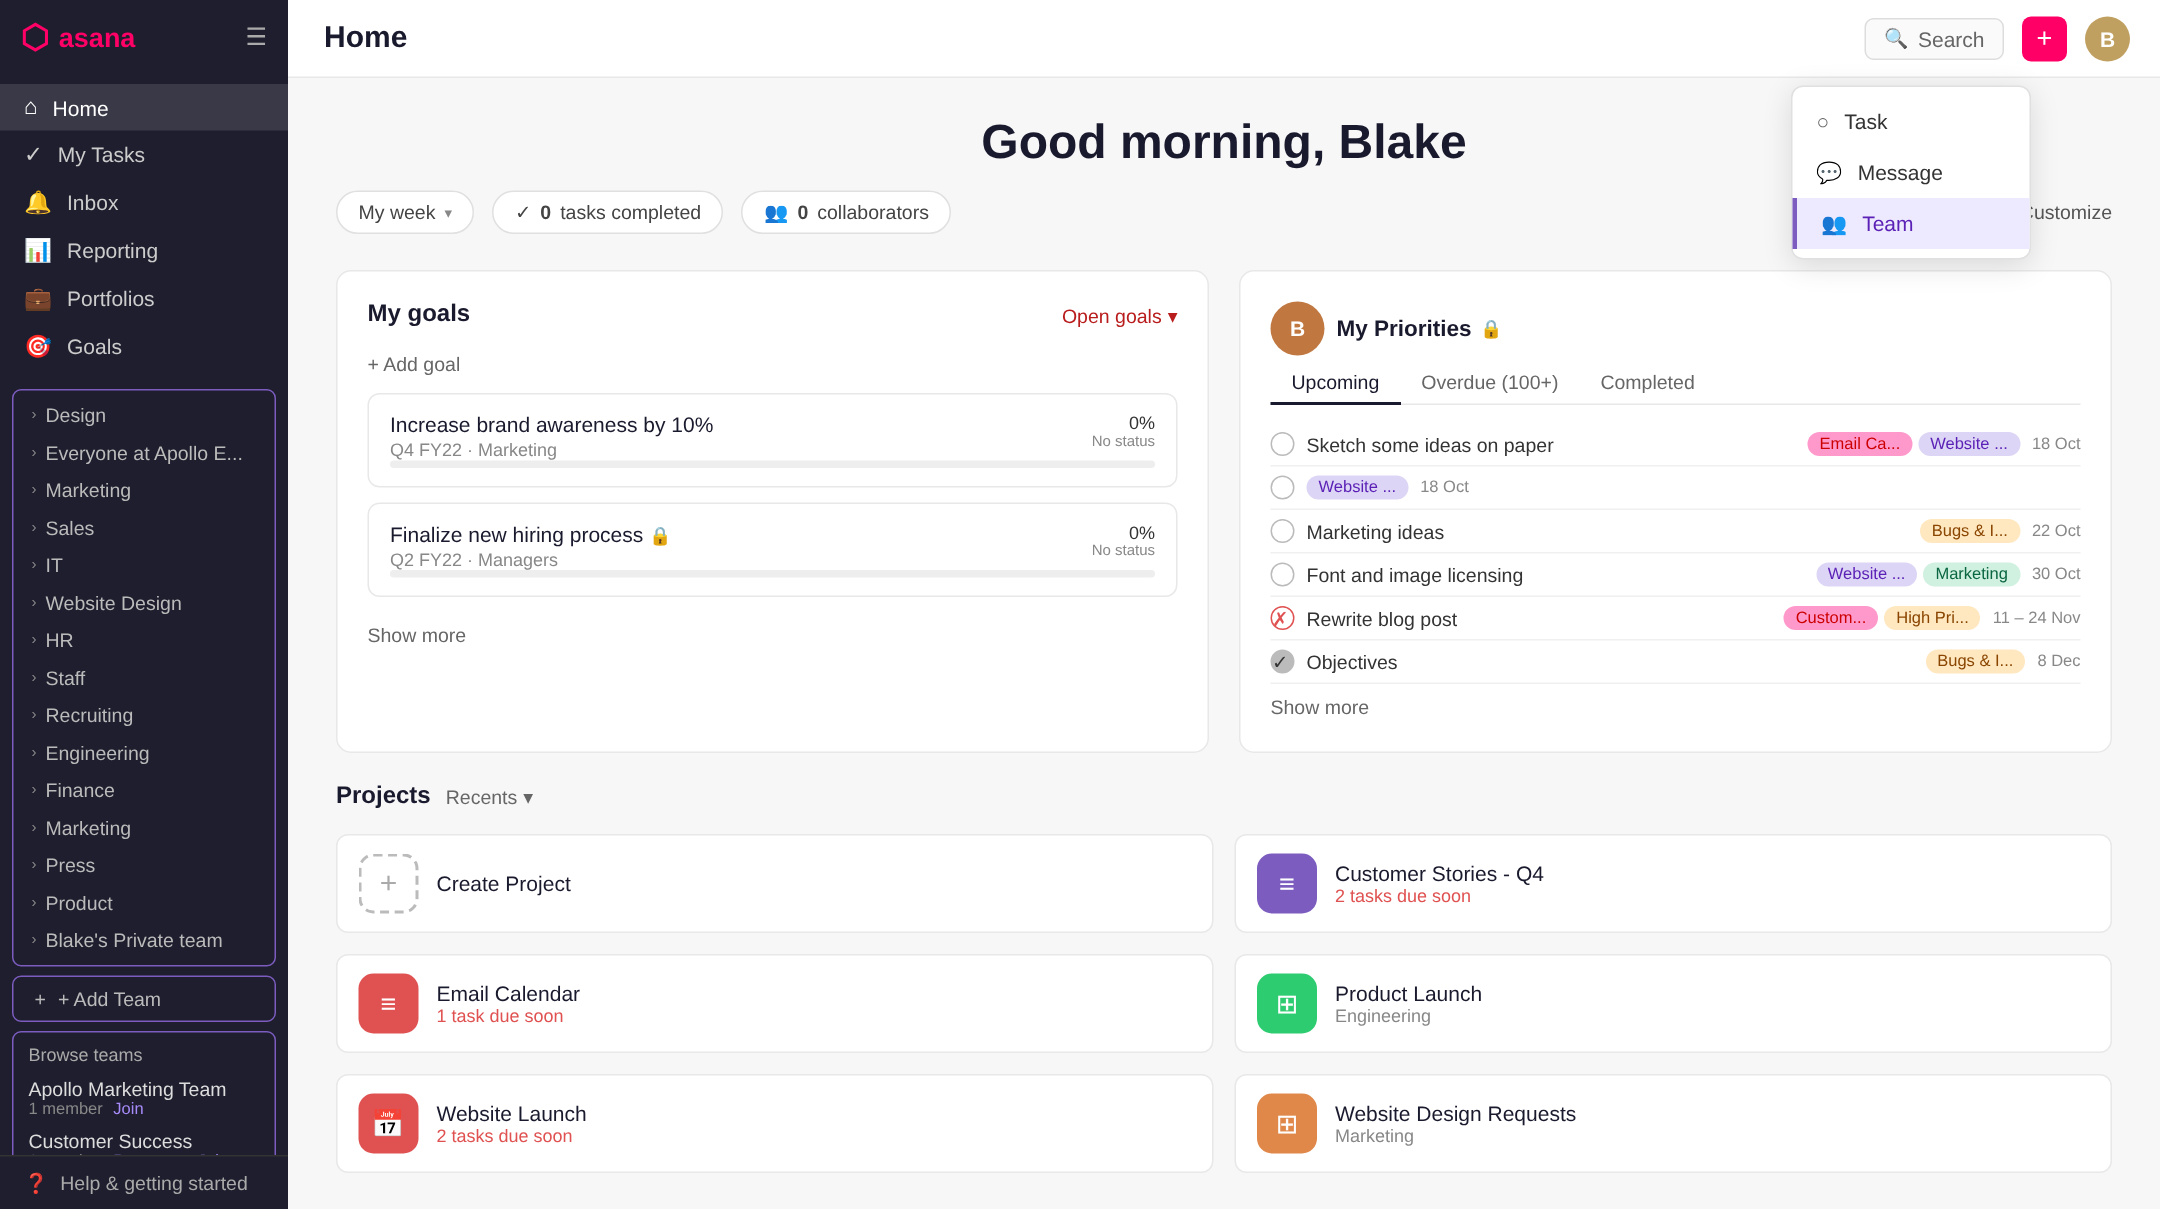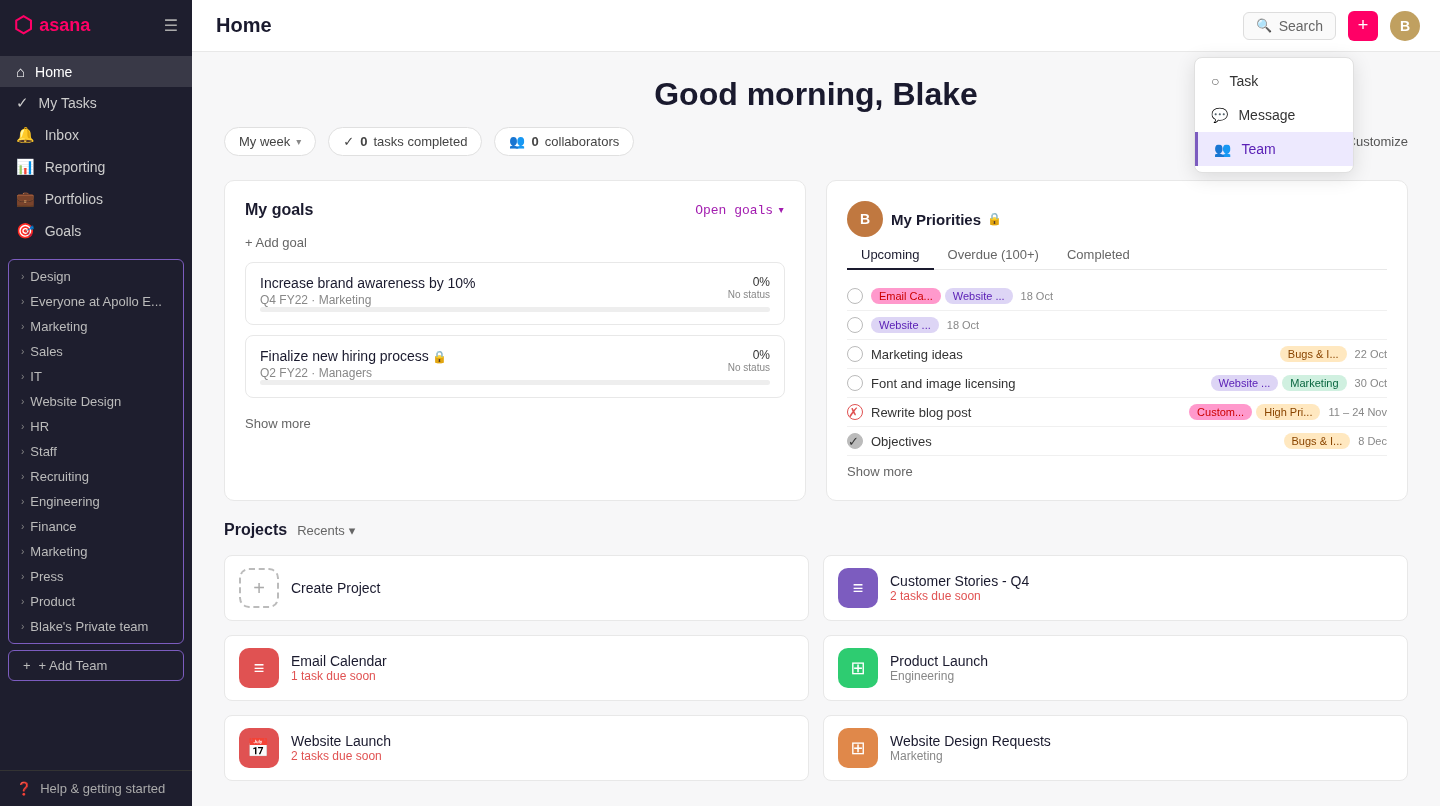--- a/index.html
+++ b/index.html
@@ -167,22 +167,22 @@
       padding: 20px;
     }
 
     .card-header {
       display: flex; align-items: center; justify-content: space-between;
       margin-bottom: 16px;
     }
     .card-title { font-size: 16px; font-weight: 600; color: #1a1a2e; }
 
     .open-goals-btn {
-      display: flex; align-items: center; gap: 4px;
-      font-size: 13px; color: #a21caf; background: none; border: none; cursor: pointer; font-family: Liberation Mono, monospace;
+      display: flex; align-items: flex-start; gap: 4px;
+      font-size: 13px; color: #b91c1c; background: none; border: none; cursor: pointer;
     }
 
     .add-goal-btn {
       display: flex; align-items: center; gap: 6px;
       font-size: 13px; color: #666; cursor: pointer; margin-bottom: 12px;
     }
 
     .goal-item {
       border: 1px solid #e8e8e8; border-radius: 8px;
       padding: 12px 14px; margin-bottom: 10px;
@@ -376,20 +376,37 @@
             <span>Blake's Private team</span>
           </div>
         </div>
     </div>
 
     <div class="add-team-btn">
       <span>+</span>
       <span>+ Add Team</span>
     </div>
 
+    <div class="browse-teams-box">
+      <div class="browse-teams-title">Browse teams</div>
+      <div id="browse-teams-container">
+          <div class="browse-team-item">
+      <div class="browse-team-name">Apollo Marketing Team</div>
+      <div class="browse-team-meta">
+        1 member <span class="join-link">Join</span>
+      </div>
+    </div>
+          <div class="browse-team-item">
+      <div class="browse-team-name">Customer Success</div>
+      <div class="browse-team-meta">
+        1 member <span class="join-link">Request to Join</span>
+      </div>
+    </div>
+        </div>
+    </div>
   </div>
 
   <div class="sidebar-help">
     <span>❓</span>
     <span>Help &amp; getting started</span>
   </div>
 </div>
 
 <div class="main">
 
@@ -506,20 +523,21 @@
           </div>
         </div>
         <div class="priorities-tabs">
           <div class="priorities-tab active">Upcoming</div>
           <div class="priorities-tab">Overdue (100+)</div>
           <div class="priorities-tab">Completed</div>
         </div>
         <div id="tasks-list">
             <div class="task-item">
       <div class="task-check" style=""></div>
+      <span class="task-name">Sketch some ideas on paper</span>
       <div class="task-tags">
                 <span class="tag-pill tag-pink">Email Ca...</span>
                 <span class="tag-pill tag-purple">Website ...</span>
               </div>
       <span class="task-date">18 Oct</span>
     </div>
             <div class="task-item">
       <div class="task-check" style=""></div>
       <div class="task-tags">
                 <span class="tag-pill tag-purple">Website ...</span>

